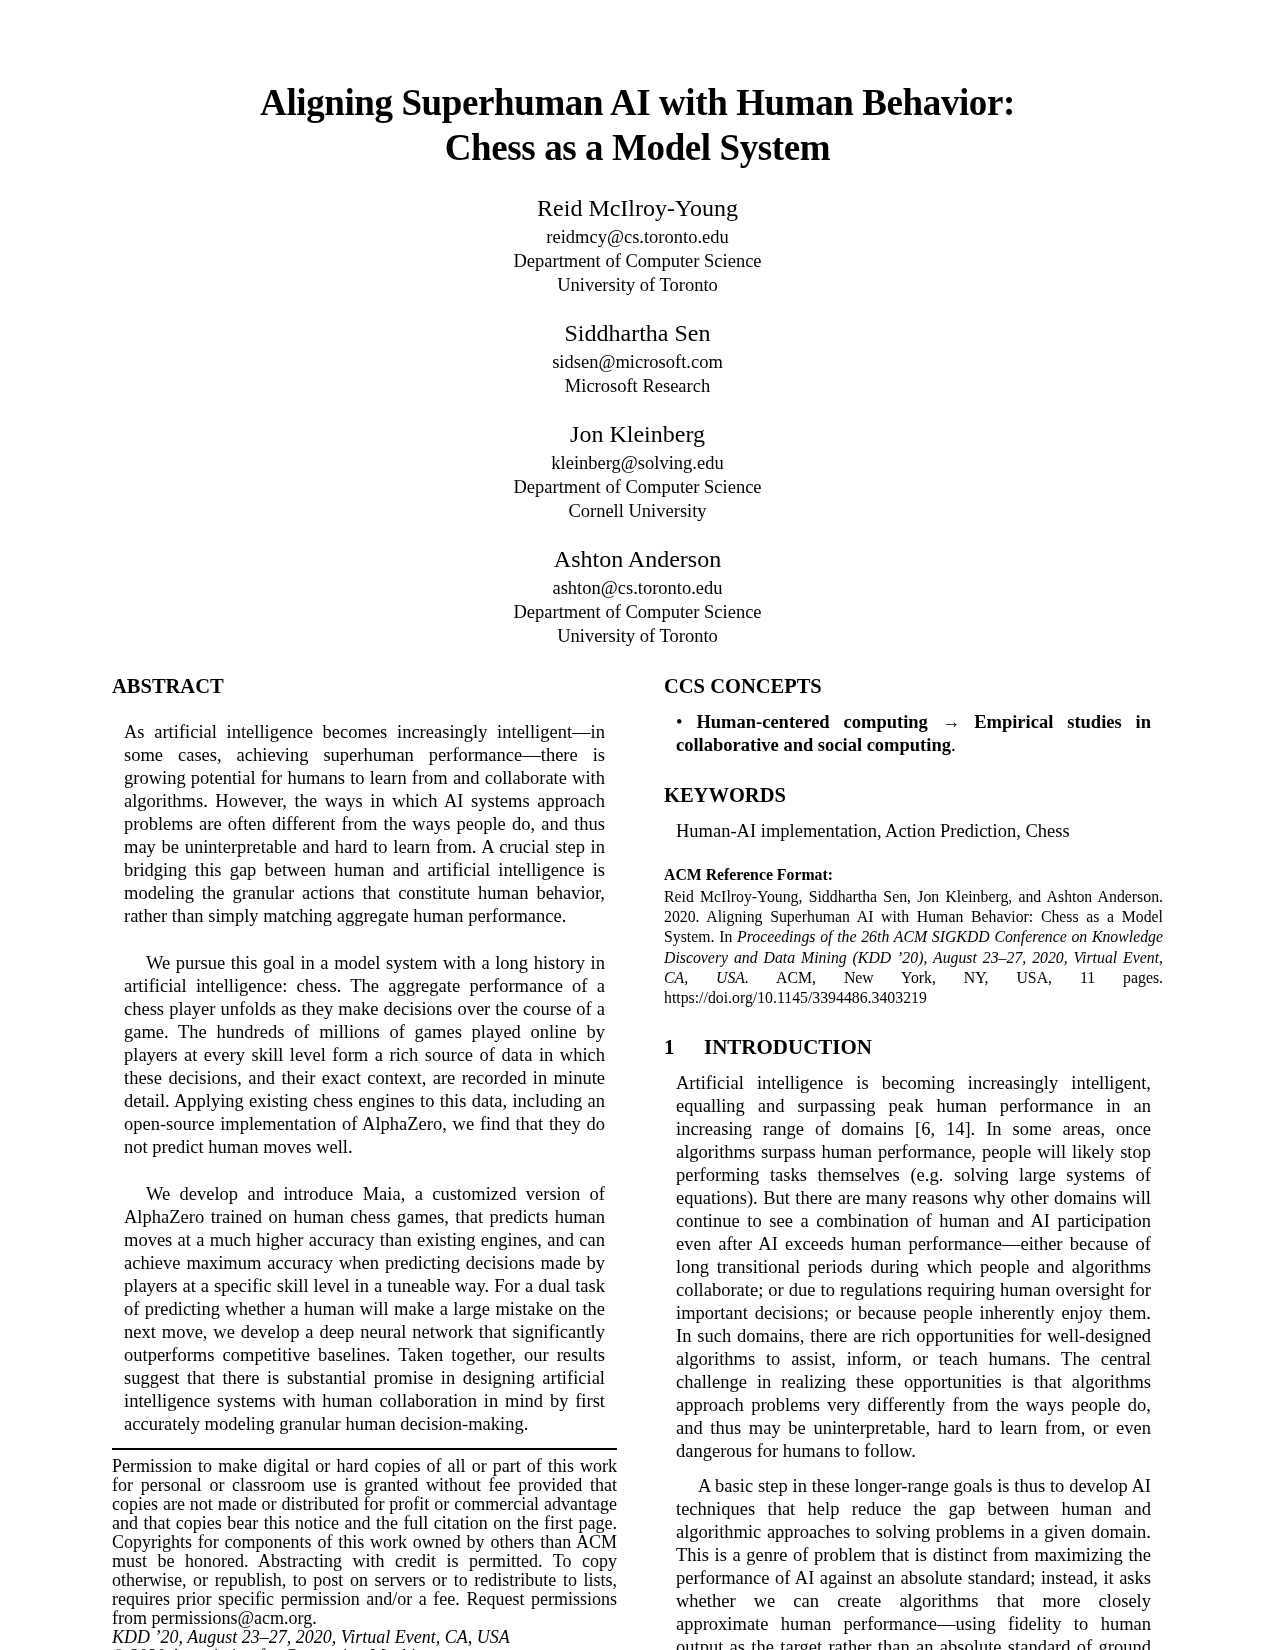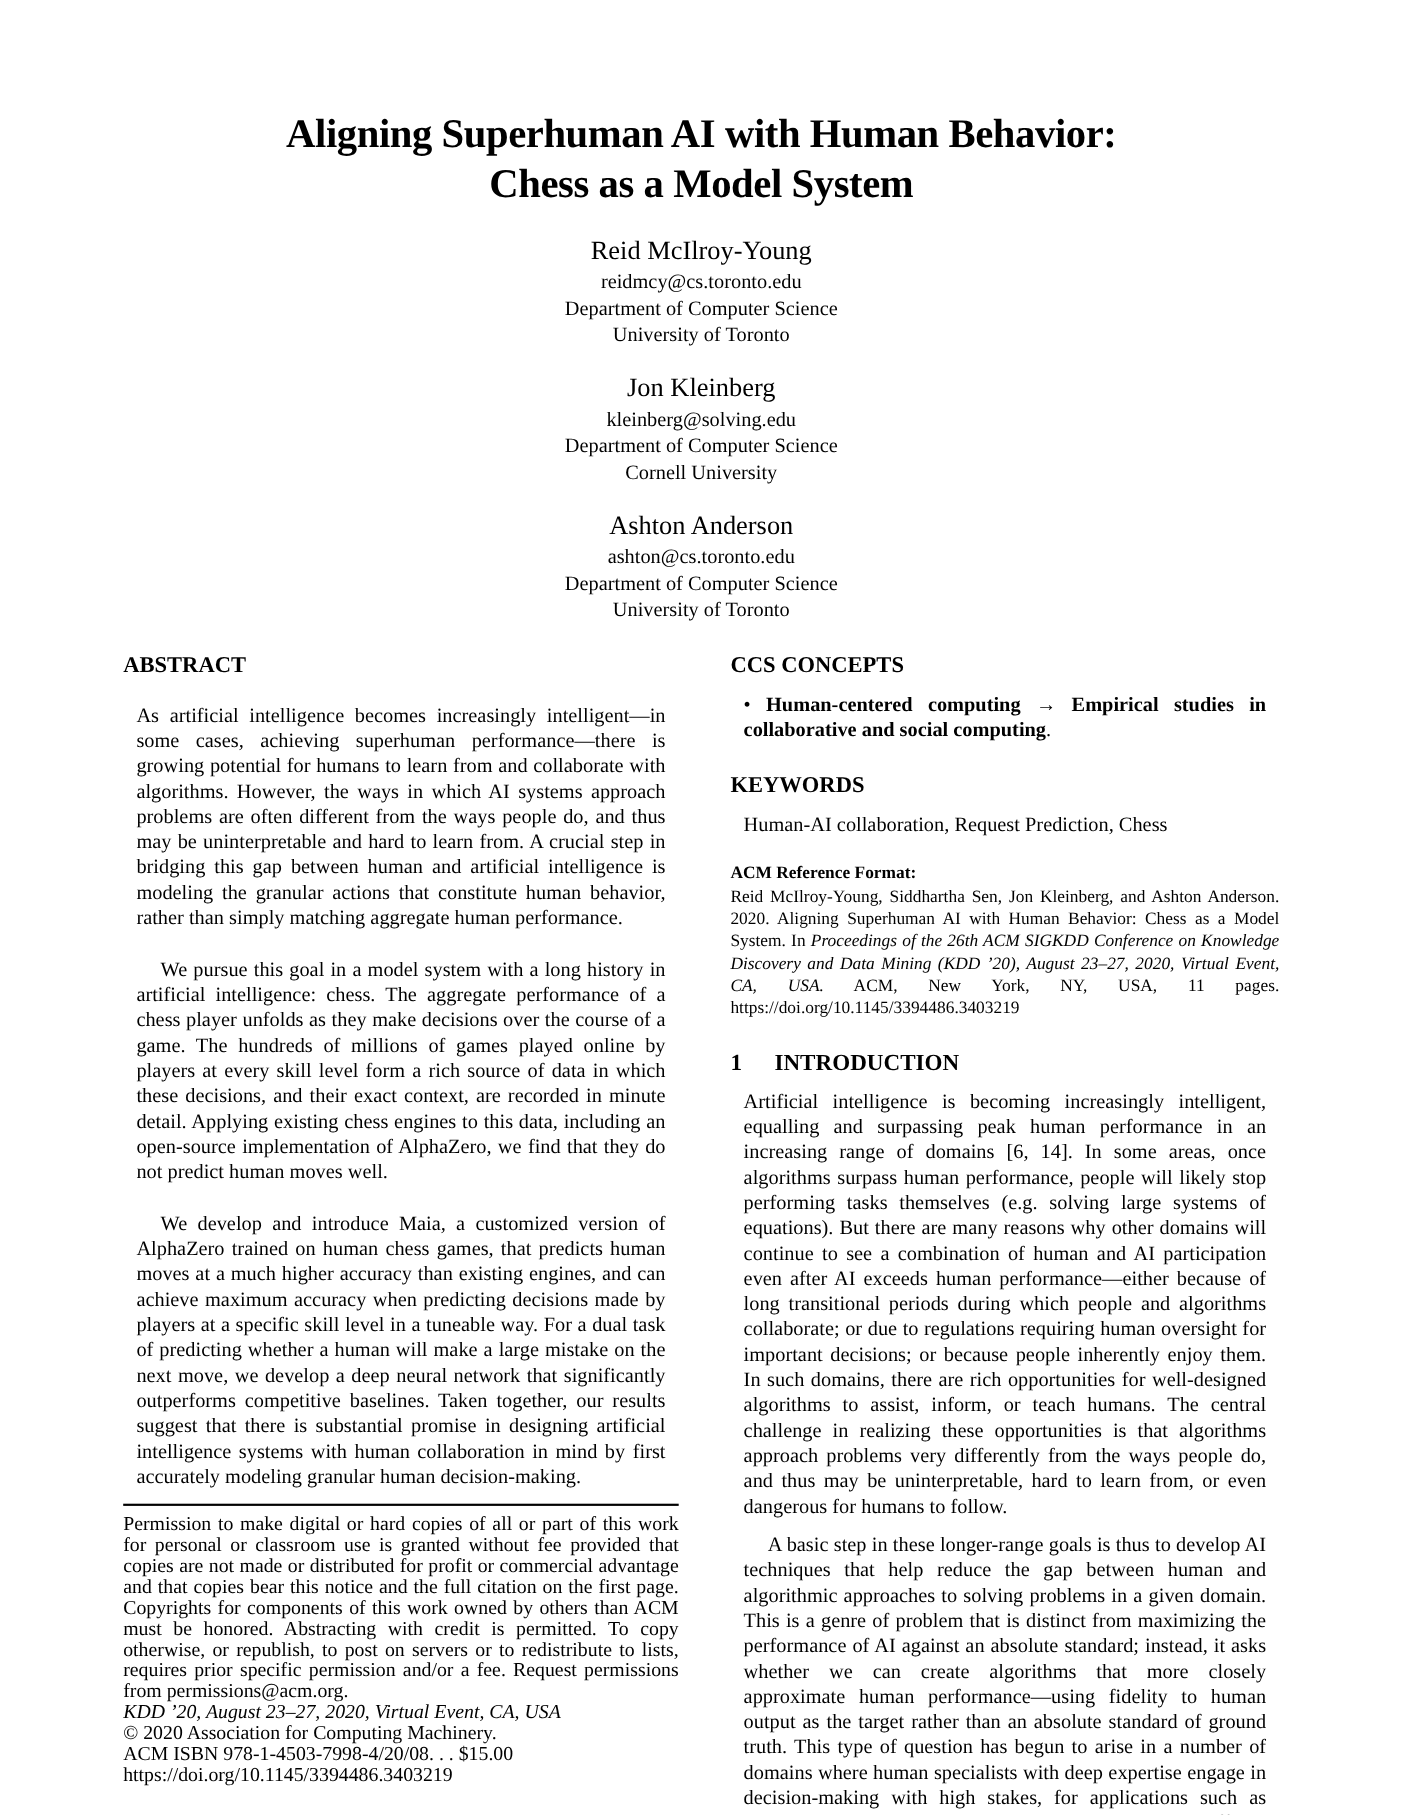--- a/index.html
+++ b/index.html
@@ -8,21 +8,21 @@
     width: 1275px;
     height: 1650px;
     background: #ffffff;
     color: #000000;
     font-family: "Liberation Serif", "DejaVu Serif", serif;
     overflow: hidden;
     margin: 0 auto;
   }
   .paper-title {
     margin: 0;
-    padding-top: 100px;
+    padding-top: 80px;
     text-align: center;
     font-size: 37px;
     line-height: 45px;
     font-weight: 700;
     letter-spacing: -0.4px;
   }
   .paper-title span { display: block; }
   .authors {
     display: grid;
     grid-template-columns: 1fr;
@@ -106,20 +106,25 @@
     </h1>
 
   <div class="authors">
     <div class="author">
       <div class="name">Reid McIlroy-Young</div>
       <div class="line">reidmcy@cs.toronto.edu</div>
       <div class="line">Department of Computer Science</div>
       <div class="line">University of Toronto</div>
     </div>
     <div class="author">
+      <div class="name">Siddhartha Sen</div>
+      <div class="line">sidsen@microsoft.com</div>
+      <div class="line">Microsoft Research</div>
+    </div>
+    <div class="author">
       <div class="name">Jon Kleinberg</div>
       <div class="line">kleinberg@solving.edu</div>
       <div class="line">Department of Computer Science</div>
       <div class="line">Cornell University</div>
     </div>
     <div class="author">
       <div class="name">Ashton Anderson</div>
       <div class="line">ashton@cs.toronto.edu</div>
       <div class="line">Department of Computer Science</div>
       <div class="line">University of Toronto</div>
@@ -142,21 +147,21 @@
         <p>ACM ISBN 978-1-4503-7998-4/20/08. . . $15.00</p>
         <p>https://doi.org/10.1145/3394486.3403219</p>
       </div>
     </div>
 
     <div class="col-right">
       <h2 class="sec">CCS CONCEPTS</h2>
       <p class="body"><span>• </span><span class="b">Human-centered computing</span><span> → </span><span class="b">Empirical studies in collaborative and social computing</span><span>.</span></p>
 
       <h2 class="sec mt">KEYWORDS</h2>
-      <p class="body">Human-AI collaboration, Request Prediction, Chess</p>
+      <p class="body">Human-AI implementation, Action Prediction, Chess</p>
 
       <p class="ref-label">ACM Reference Format:</p>
       <p class="ref-text"><span>Reid McIlroy-Young, Siddhartha Sen, Jon Kleinberg, and Ashton Anderson. 2020. Aligning Superhuman AI with Human Behavior: Chess as a Model System. In </span><span class="it">Proceedings of the 26th ACM SIGKDD Conference on Knowledge Discovery and Data Mining (KDD ’20), August 23–27, 2020, Virtual Event, CA, USA.</span><span> ACM, New York, NY, USA, 11 pages. </span><span>https://doi.org/10.1145/3394486.3403219</span></p>
 
       <h2 class="intro-h">
           <span class="num">1</span>
           <span>INTRODUCTION</span>
         </h2>
       <p class="body">Artificial intelligence is becoming increasingly intelligent, equalling and surpassing peak human performance in an increasing range of domains [6, 14]. In some areas, once algorithms surpass human performance, people will likely stop performing tasks themselves (e.g. solving large systems of equations). But there are many reasons why other domains will continue to see a combination of human and AI participation even after AI exceeds human performance—either because of long transitional periods during which people and algorithms collaborate; or due to regulations requiring human oversight for important decisions; or because people inherently enjoy them. In such domains, there are rich opportunities for well-designed algorithms to assist, inform, or teach humans. The central challenge in realizing these opportunities is that algorithms approach problems very differently from the ways people do, and thus may be uninterpretable, hard to learn from, or even dangerous for humans to follow.</p>
       <p class="body indent">A basic step in these longer-range goals is thus to develop AI techniques that help reduce the gap between human and algorithmic approaches to solving problems in a given domain. This is a genre of problem that is distinct from maximizing the performance of AI against an absolute standard; instead, it asks whether we can create algorithms that more closely approximate human performance—using fidelity to human output as the target rather than an absolute standard of ground truth. This type of question has begun to arise in a number of domains where human specialists with deep expertise engage in decision-making with high stakes, for applications such as medicine, law, hiring, or lending [10]. But it remains difficult even to define the question precisely in general. Approximating human</p>

